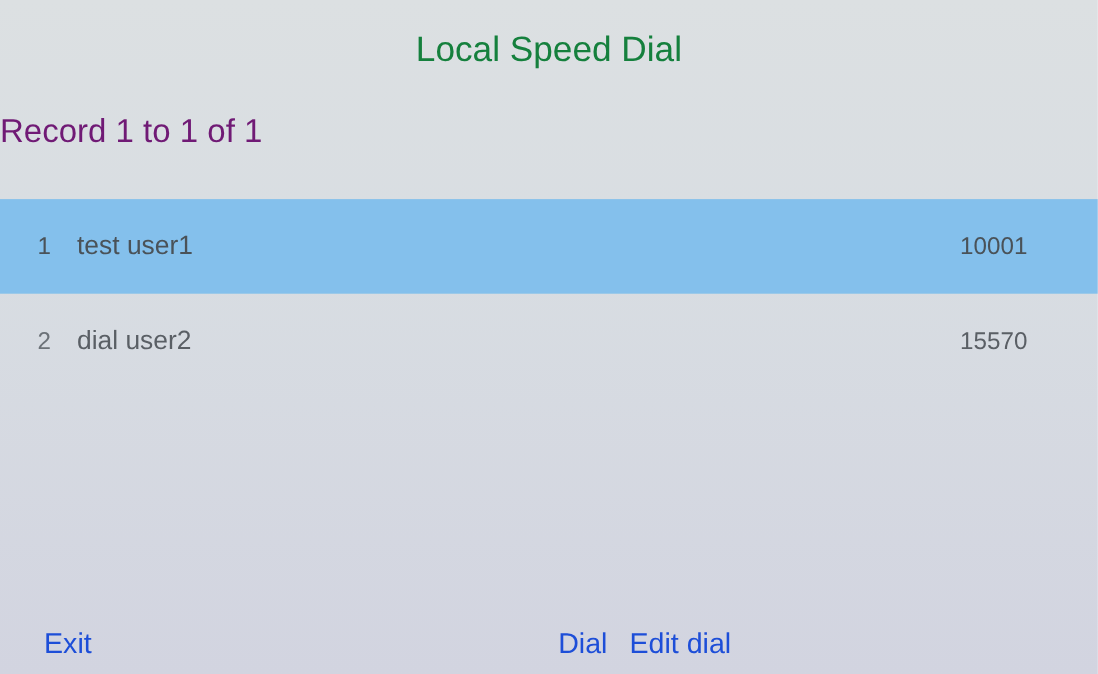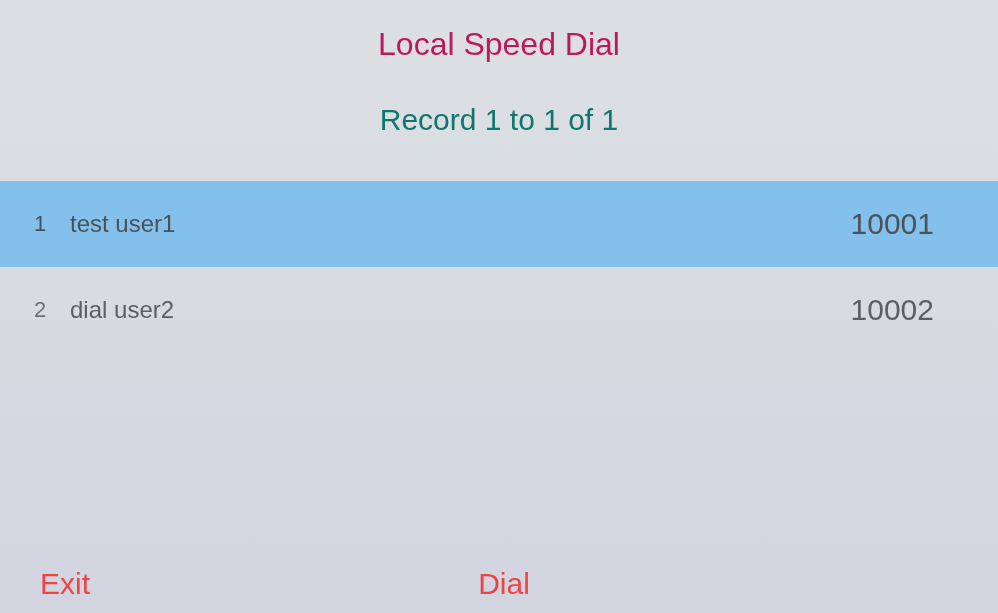--- a/index.html
+++ b/index.html
@@ -19,28 +19,27 @@
     .screen {
       width: 100%;
       height: 100%;
       display: flex;
       flex-direction: column;
     }
     .title {
       text-align: center;
       font-size: 32px;
       font-weight: 400;
-      color: #be185d;
+      color: #15803d;
       padding-top: 26px;
     }
     .subtitle {
-      text-align: center;
       font-size: 30px;
       font-weight: 400;
-      color: #0f766e;
+      color: #701a75;
       padding-top: 40px;
       padding-bottom: 10px;
     }
     .list {
       flex: 1;
       padding-top: 34px;
     }
     .list-row {
       display: flex;
       align-items: center;
@@ -62,37 +61,37 @@
     }
     .list-row.selected .row-index {
       color: #4a5258;
     }
     .row-name {
       flex: 1;
       padding-left: 6px;
       font-size: 24px;
     }
     .row-number {
-      font-size: 30px;
+      font-size: 22px;
       text-align: right;
     }
     .softkeys {
       display: flex;
       padding-bottom: 12px;
       padding-left: 40px;
       padding-right: 40px;
-      font-size: 30px;
-      color: #ef4444;
+      font-size: 26px;
+      color: #1d4ed8;
     }
     .softkey {
       flex: 1;
       text-align: left;
     }
     .softkey:nth-child(2) {
-      text-align: center;
+      text-align: right;
       padding-left: 30px;
     }
     .softkey:nth-child(3) {
       text-align: left;
       padding-left: 20px;
     }
     .softkey:nth-child(4) {
       flex: 0.6;
     }
   </style>
@@ -105,22 +104,23 @@
 
   <div class="list">
     <div class="list-row selected">
       <span class="row-index">1</span>
       <span class="row-name">test user1</span>
       <span class="row-number">10001</span>
     </div>
     <div class="list-row">
       <span class="row-index">2</span>
       <span class="row-name">dial user2</span>
-      <span class="row-number">10002</span>
+      <span class="row-number">15570</span>
     </div>
   </div>
 
   <div class="softkeys">
     <div class="softkey">Exit</div>
     <div class="softkey">Dial</div>
+    <div class="softkey">Edit dial</div>
     <div class="softkey"></div>
   </div>
 </div>
 
 </body></html>

